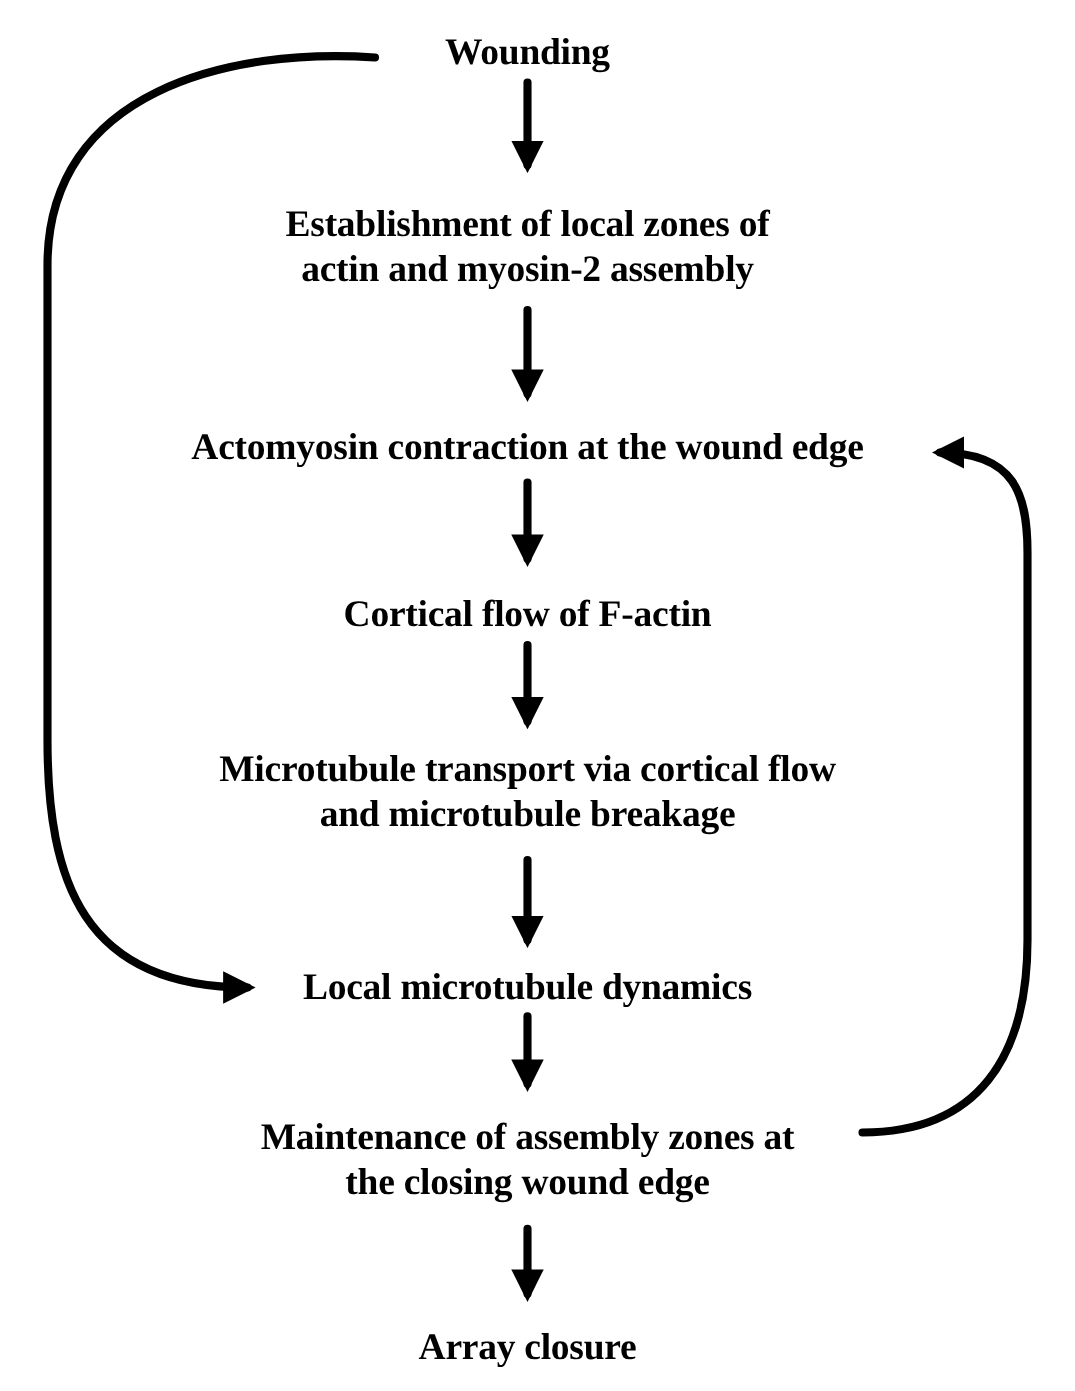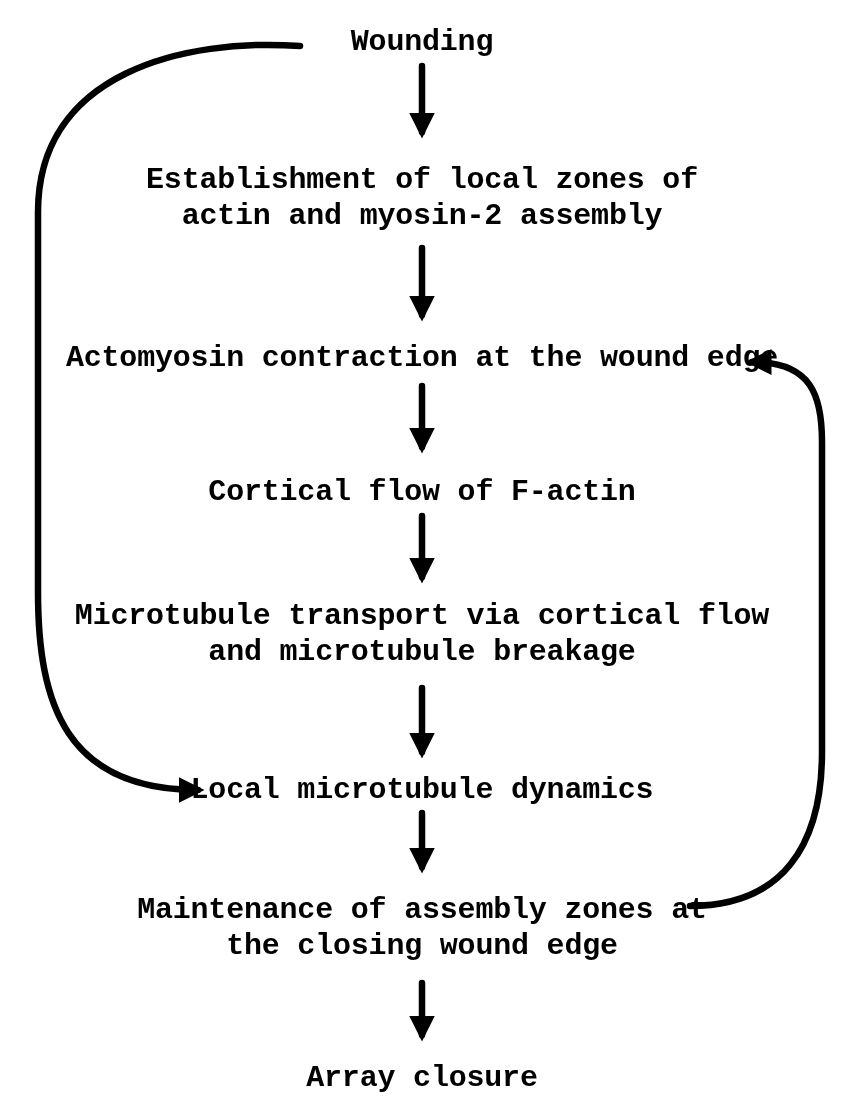--- a/index.html
+++ b/index.html
@@ -5,21 +5,21 @@
   html, body {
     margin: 0;
     padding: 0;
     background: #ffffff;
   }
   .diagram {
     position: relative;
     width: 860px;
     height: 1113px;
     background: #ffffff;
-    font-family: Liberation Mono, monospace;
+    font-family: Liberation Serif, serif;
     overflow: hidden;
   }
   .arrows {
     position: absolute;
     top: 0;
     left: 0;
     width: 860px;
     height: 1113px;
   }
   .arrows path.edge {

